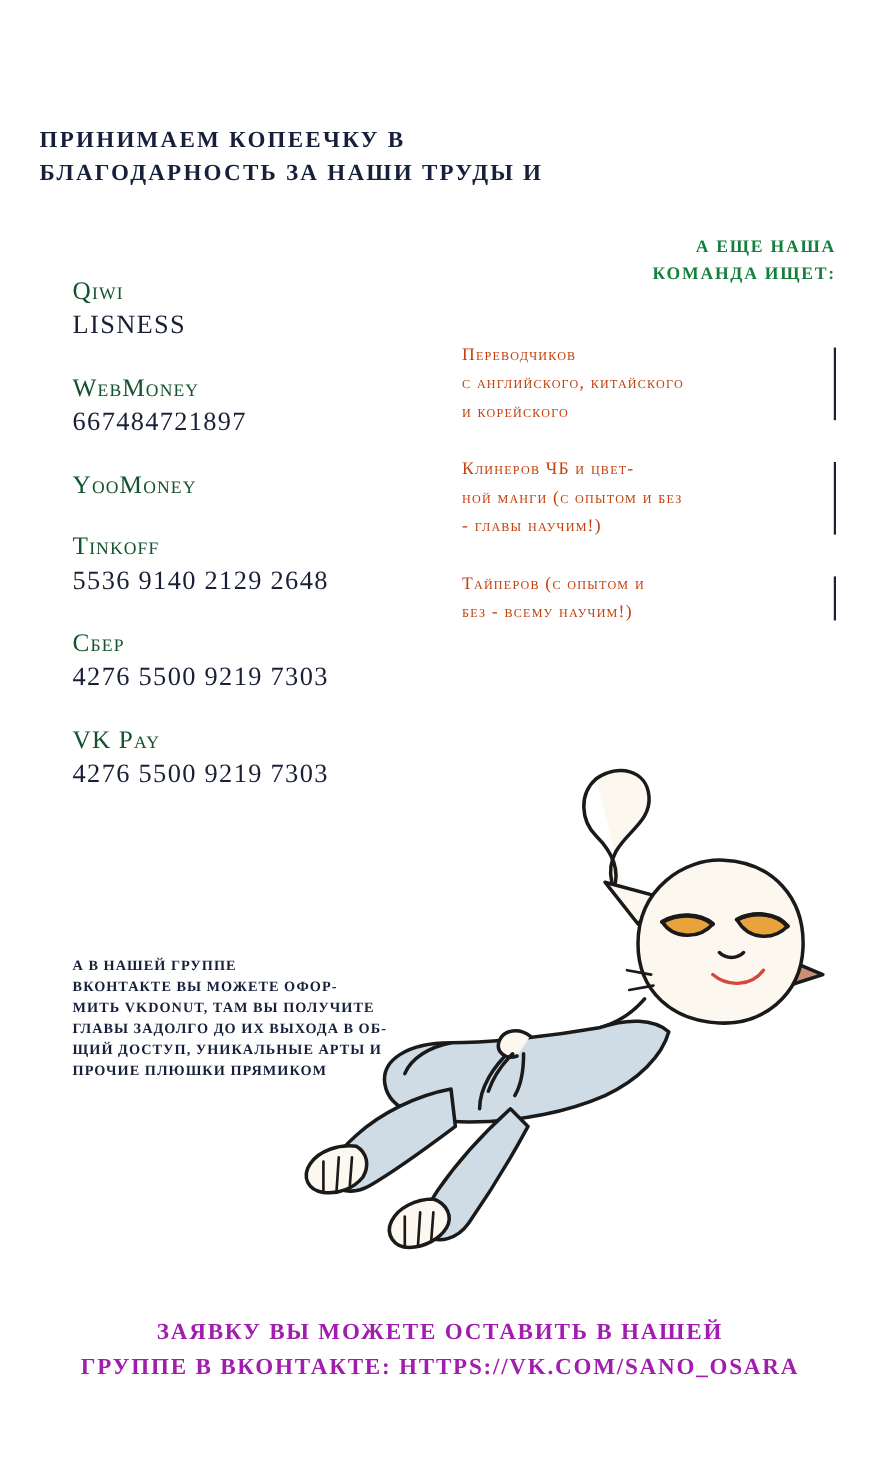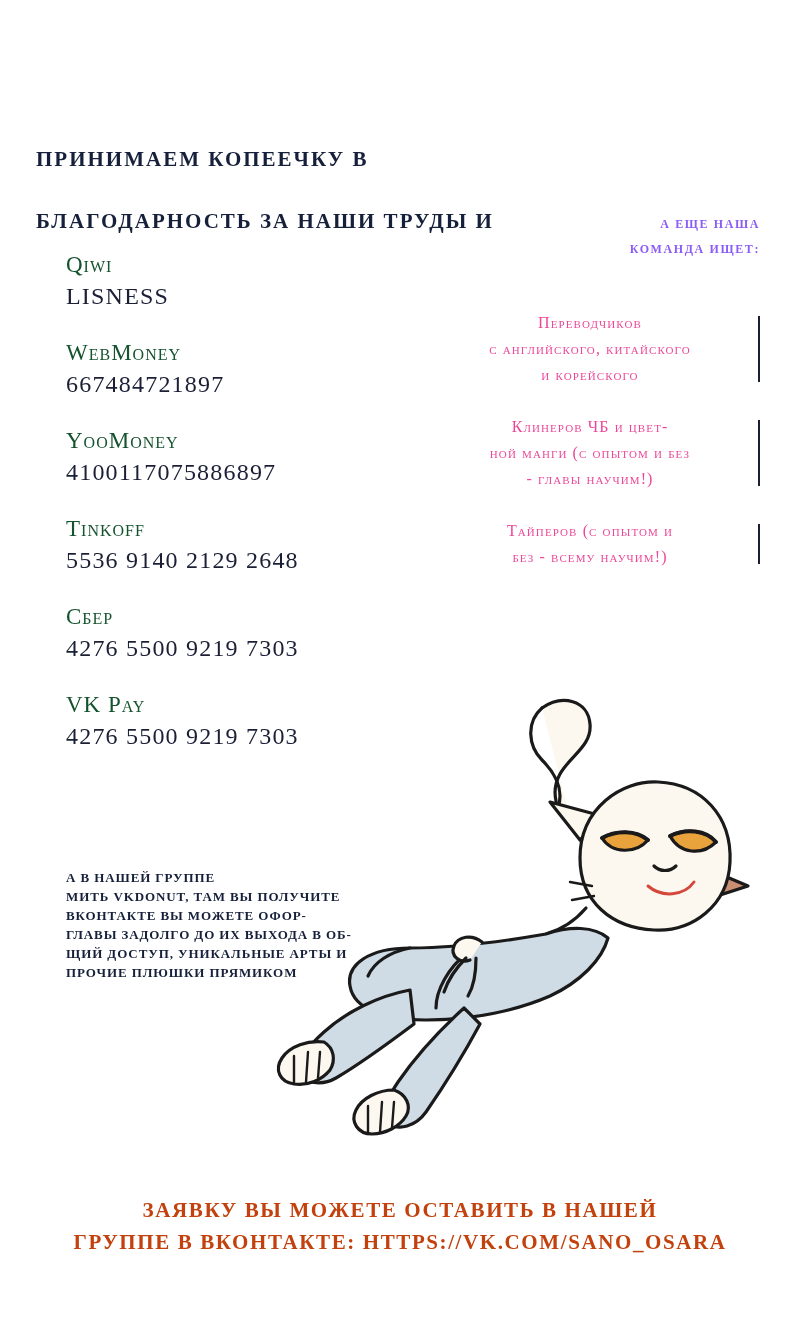--- a/index.html
+++ b/index.html
@@ -28,21 +28,21 @@
     top: 112px;
     width: 560px;
     font-family: "Liberation Serif", serif;
     font-weight: bold;
     font-size: 21px;
     line-height: 30px;
     letter-spacing: 2.0px;
     color: #16203a;
     text-transform: uppercase;
   }
-  .headline div { white-space: nowrap; margin-top: 32px; }
+  .headline div { white-space: nowrap; }
 
   
   .pay-list {
     position: absolute;
     left: 66px;
     top: 250px;
     width: 330px;
   }
   .pay-item { margin-bottom: 26px; }
   .pay-label {
@@ -79,41 +79,41 @@
 
   
   .recruit-title {
     position: absolute;
     right: 40px;
     top: 212px;
     width: 330px;
     text-align: right;
     font-family: "Liberation Serif", serif;
     font-weight: bold;
-    font-size: 12px;
+    font-size: 16px;
     line-height: 25px;
     letter-spacing: 1.6px;
-    color: #8b5cf6;
+    color: #15803d;
     text-transform: uppercase;
   }
   .recruit-list {
     position: absolute;
     right: 40px;
     top: 310px;
     width: 340px;
   }
   .recruit-item {
     position: relative;
-    text-align: center;
+    text-align: left;
     margin-bottom: 26px;
     font-family: "Liberation Serif", serif;
     font-size: 16px;
     line-height: 26px;
     letter-spacing: 1.1px;
-    color: #ec4899;
+    color: #c2410c;
     font-variant: small-caps;
   }
   .recruit-item .bar {
     position: absolute;
     right: 0;
     top: 6px;
     bottom: 6px;
     width: 2px;
     background: #1a1f35;
   }
@@ -123,21 +123,21 @@
     position: absolute;
     left: 0;
     right: 0;
     bottom: 76px;
     text-align: center;
     font-family: "Liberation Serif", serif;
     font-weight: bold;
     font-size: 21px;
     line-height: 32px;
     letter-spacing: 1.6px;
-    color: #c2410c;
+    color: #a21caf;
     text-transform: uppercase;
   }
 
   
   .illustration {
     position: absolute;
     left: 250px;
     top: 690px;
     width: 540px;
     height: 470px;
@@ -158,40 +158,39 @@
     <div class="pay-item">
       <div class="pay-label">Qiwi</div>
       <div class="pay-value">LISNESS</div>
     </div>
     <div class="pay-item">
       <div class="pay-label">WebMoney</div>
       <div class="pay-value">667484721897</div>
     </div>
     <div class="pay-item">
       <div class="pay-label">YooMoney</div>
-      <div class="pay-value">4100117075886897</div>
     </div>
     <div class="pay-item">
       <div class="pay-label">Tinkoff</div>
       <div class="pay-value">5536 9140 2129 2648</div>
     </div>
     <div class="pay-item">
       <div class="pay-label">Сбер</div>
       <div class="pay-value">4276 5500 9219 7303</div>
     </div>
     <div class="pay-item">
       <div class="pay-label">VK Pay</div>
       <div class="pay-value">4276 5500 9219 7303</div>
     </div>
   </div>
 
   <div class="vk-note">
     <div>А в нашей группе</div>
+    <div>вконтакте вы можете офор-</div>
     <div>мить VKDonut, там вы получите</div>
-    <div>вконтакте вы можете офор-</div>
     <div>главы задолго до их выхода в об-</div>
     <div>щий доступ, уникальные арты и</div>
     <div>прочие плюшки прямиком</div>
   </div>
 
   <div class="recruit-title">
     <div>А еще наша</div>
     <div>команда ищет:</div>
   </div>
 

